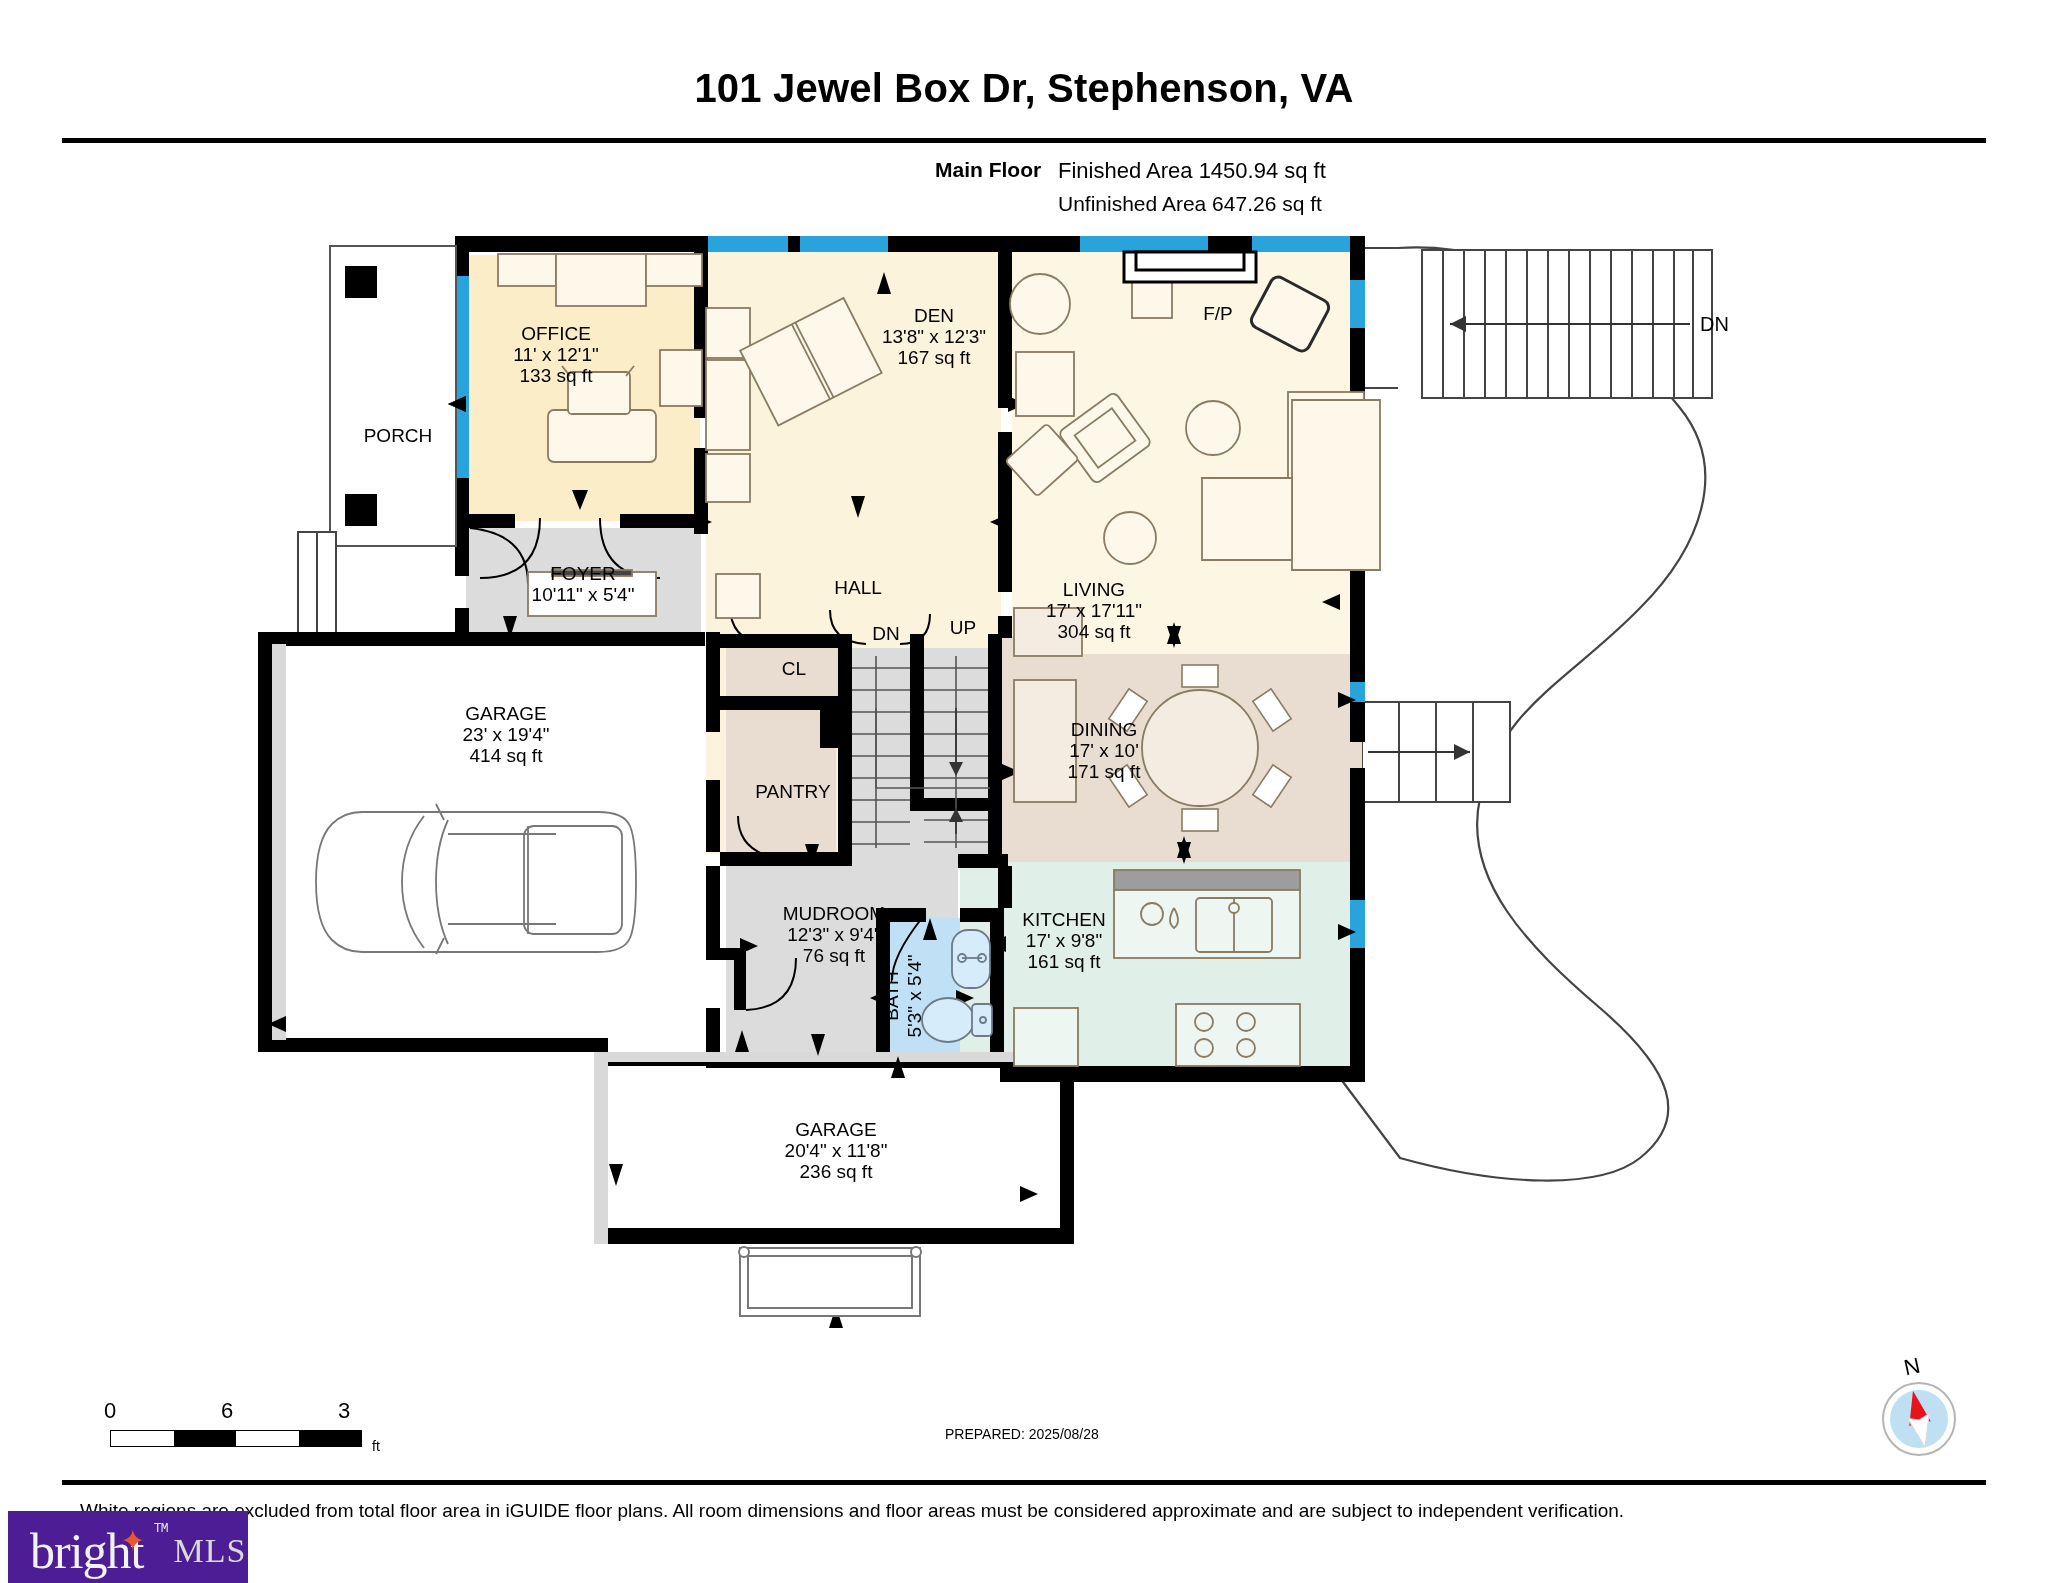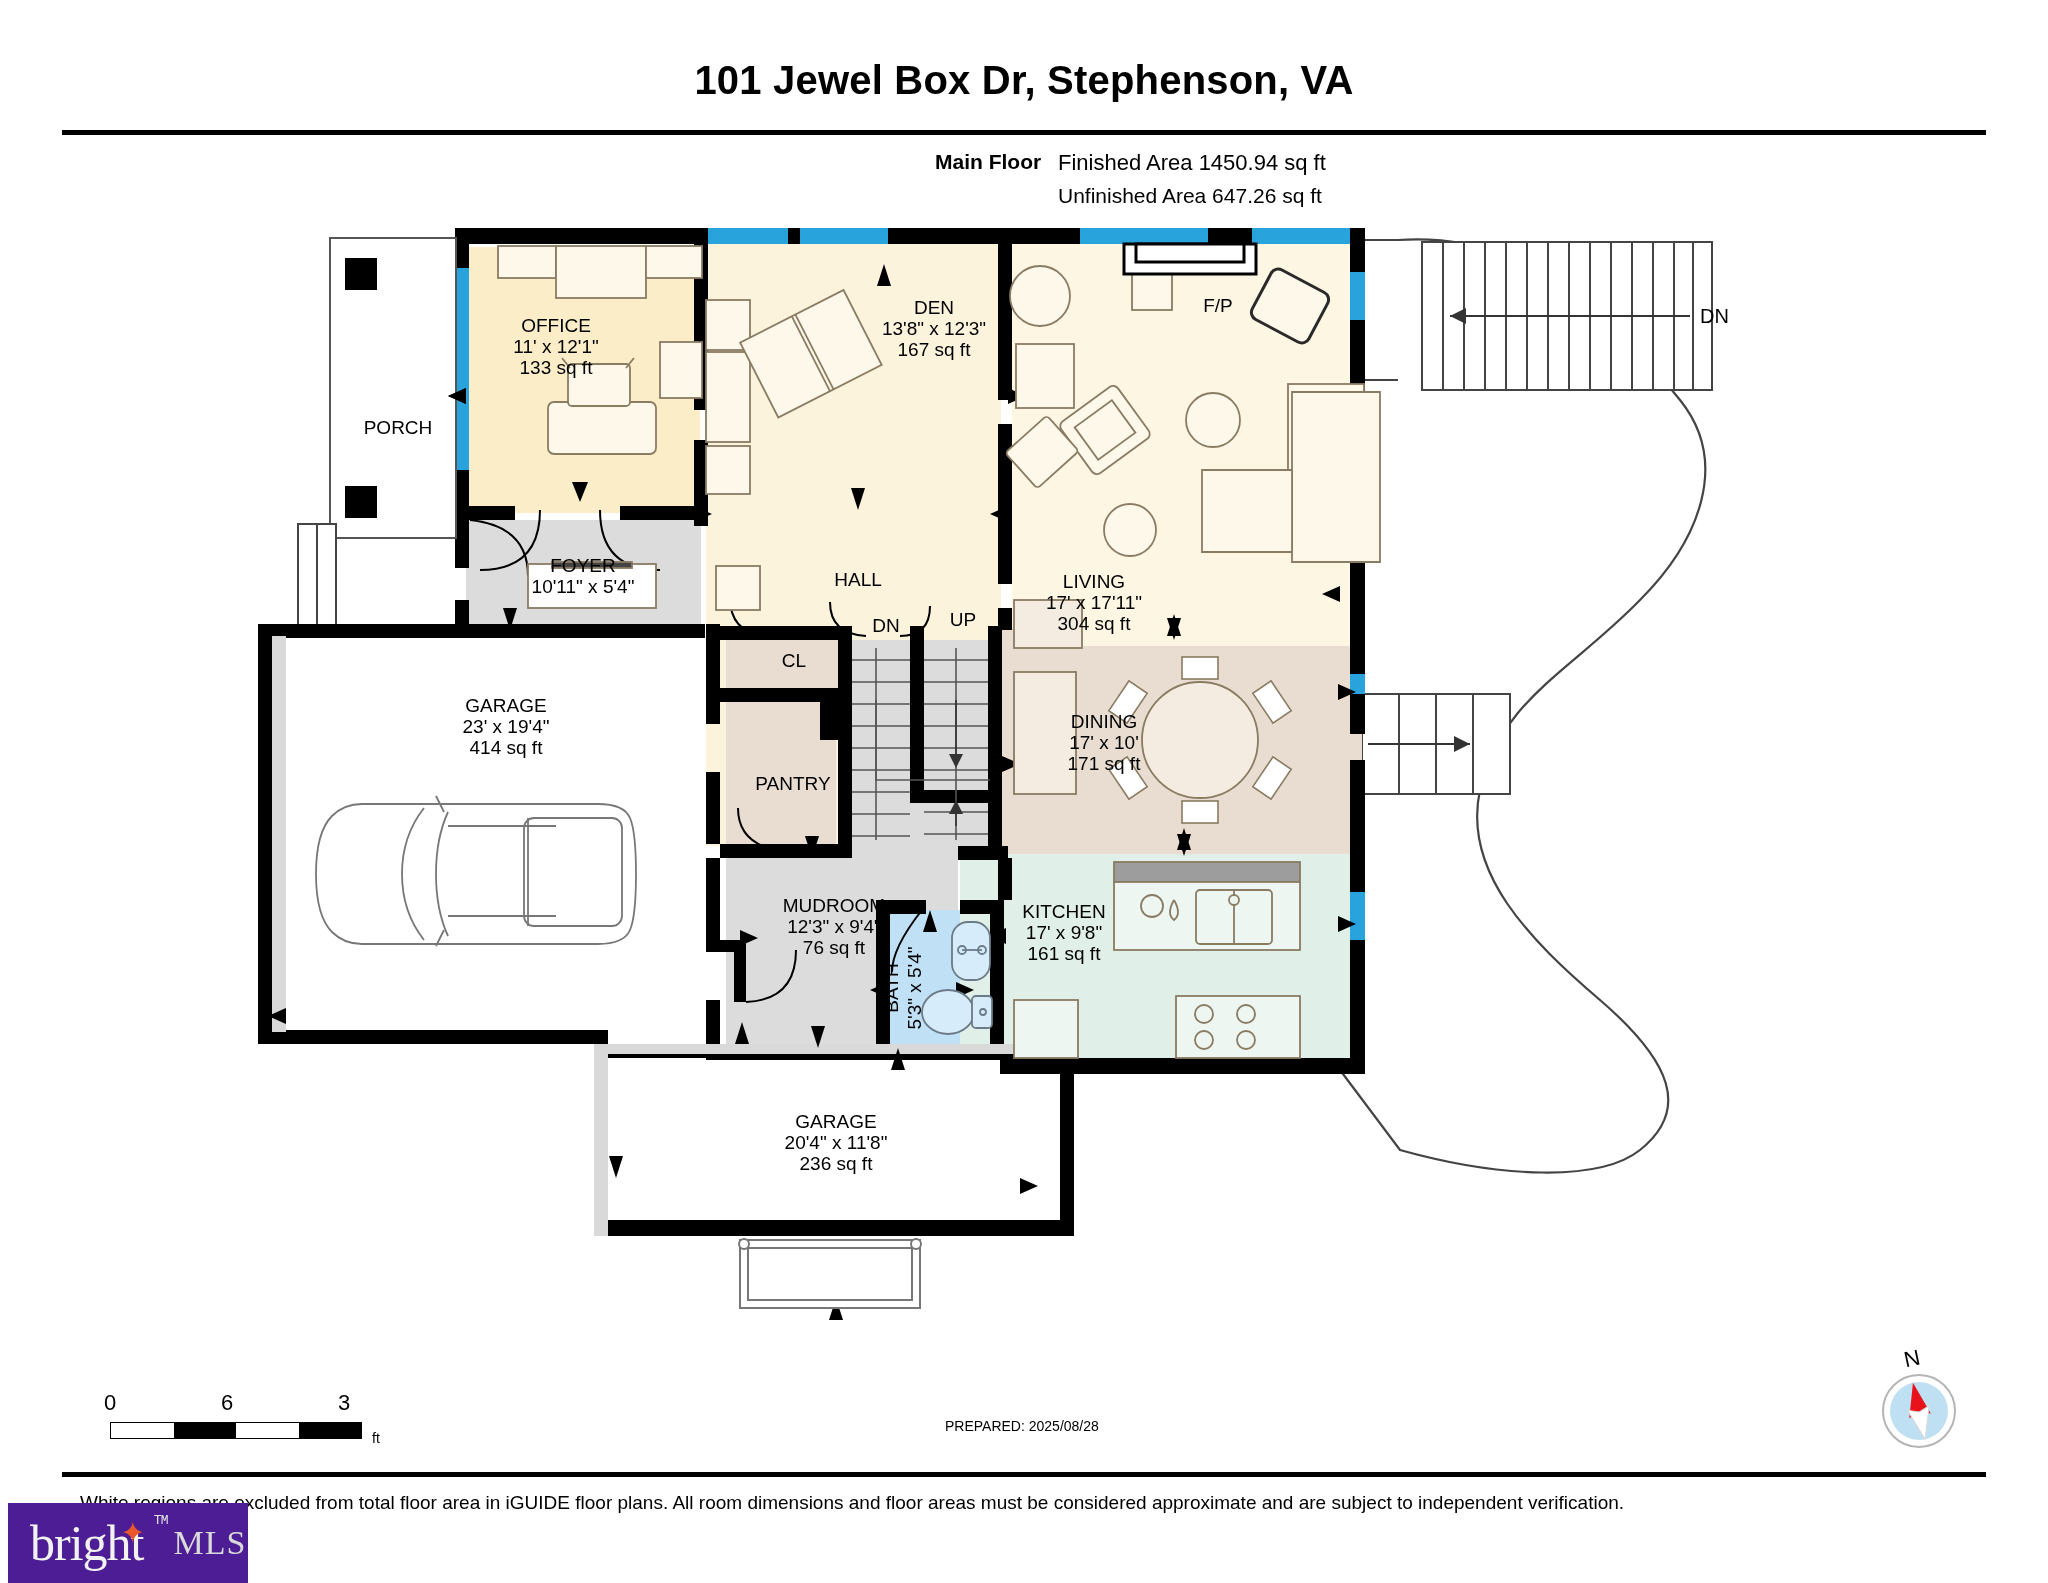--- a/index.html
+++ b/index.html
@@ -4,21 +4,21 @@
 <style>
   html,body{margin:0;padding:0;}
   body{
     width:2048px;height:1583px;
     background:#ffffff;
     font-family:"Liberation Sans", sans-serif;
     color:#000;
     position:relative;
     overflow:hidden;
   }
-  #page{position:absolute;inset:0;}
+  #page{position:absolute;inset:0;margin-top:8px;}
 
   
   .title{
     position:absolute;top:58px;left:0;width:100%;
     text-align:center;
     font-size:40px;font-weight:bold;letter-spacing:.2px;
   }
   .rule-top{
     position:absolute;left:62px;top:130px;width:1924px;height:5px;
     background:#000;

